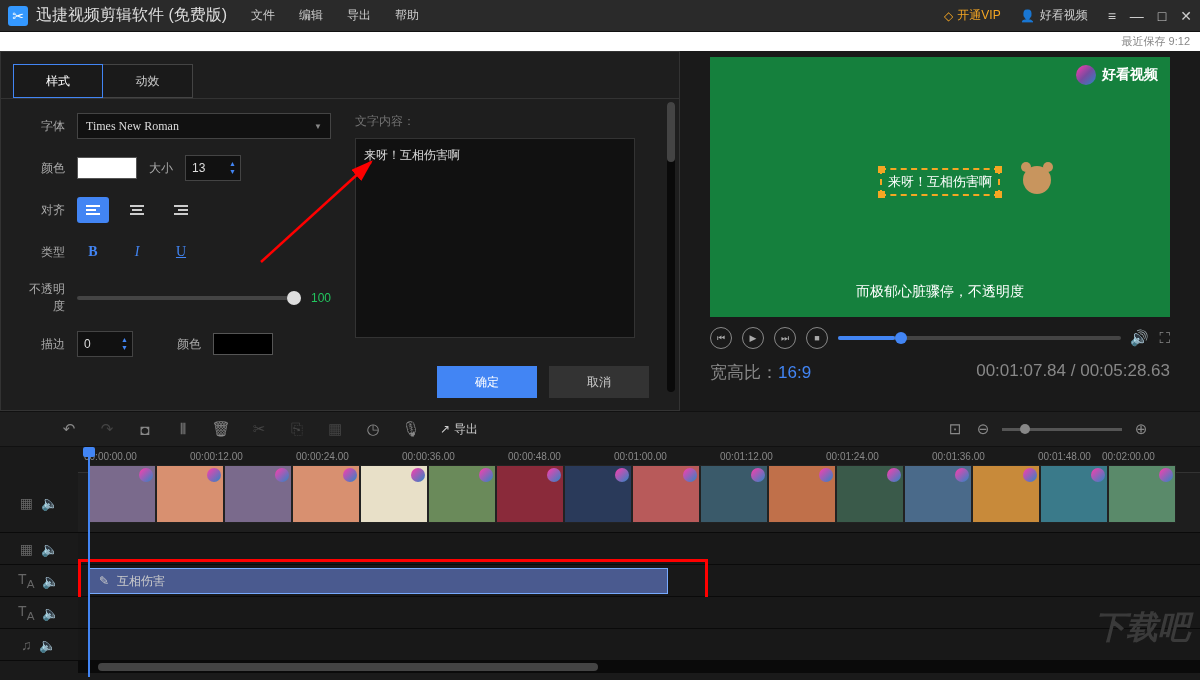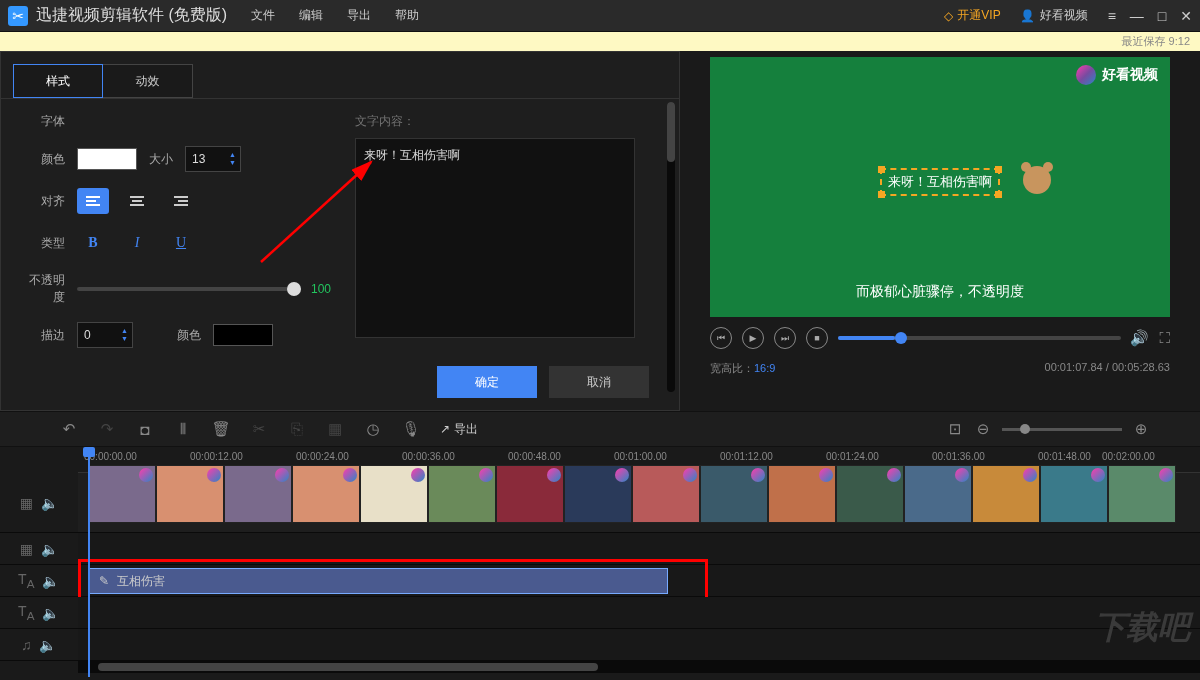--- a/index.html
+++ b/index.html
@@ -10,21 +10,21 @@
 .logo { width: 20px; height: 20px; background: #3498ff; border-radius: 3px; display: flex; align-items: center; justify-content: center; color: #fff; font-size: 14px; }
 .app-title { margin-left: 8px; color: #ddd; font-size: 16px; }
 .menu { display: flex; margin-left: 24px; gap: 24px; }
 .menu span { color: #ccc; cursor: pointer; }
 .spacer { flex: 1; }
 .vip { color: #f5a623; display: flex; align-items: center; gap: 4px; cursor: pointer; }
 .account { color: #ccc; margin-left: 20px; display: flex; align-items: center; gap: 4px; cursor: pointer; }
 .winctrl { display: flex; gap: 14px; margin-left: 20px; color: #ccc; font-size: 14px; }
 .winctrl span { cursor: pointer; }
 
-.save-status { text-align: right; color: #888; font-size: 11px; padding: 2px 10px; background: #fef9c3; }
+.save-status { text-align: right; color: #888; font-size: 11px; padding: 2px 10px; background: #ffffff; }
 
 
 .main { display: flex; height: 360px; justify-content: center; }
 .panel-left { width: 680px; background: #1e1e1e; border: 1px solid #333; position: relative; padding-bottom: 50px; }
 .tabs { display: flex; border-bottom: 1px solid #333; }
 .tab { width: 90px; height: 34px; display: flex; align-items: center; justify-content: center; cursor: pointer; border: 1px solid #444; margin: 12px 0 0 12px; background: #1a1a1a; }
 .tab.active { border-color: #4285f4; color: #fff; }
 .tab:not(.active) { margin-left: 0; border-left: none; }
 
 .form { display: flex; padding: 14px 20px; gap: 24px; }
@@ -77,21 +77,21 @@
 .bear::before { left: -2px; } .bear::after { right: -2px; }
 .caption { position: absolute; bottom: 16px; left: 0; right: 0; text-align: center; color: #fff; font-size: 14px; }
 
 .player-ctrl { display: flex; align-items: center; gap: 10px; margin: 10px auto 6px; width: 460px; }
 .pbtn { width: 22px; height: 22px; border: 1.5px solid #888; border-radius: 50%; display: flex; align-items: center; justify-content: center; color: #aaa; font-size: 9px; cursor: pointer; }
 .progress { flex: 1; height: 4px; background: #444; border-radius: 2px; position: relative; }
 .progress-fill { position: absolute; left: 0; top: 0; height: 4px; width: 20%; background: #4285f4; border-radius: 2px; }
 .progress-thumb { position: absolute; left: 20%; top: -4px; width: 12px; height: 12px; background: #4285f4; border-radius: 50%; }
 .vol-icon, .fs-icon { color: #888; font-size: 15px; cursor: pointer; }
 
-.player-info { display: flex; width: 460px; margin: 12px auto; font-size: 11px; }
+.player-info { display: flex; width: 460px; margin: 12px auto; font-size: 17px; }
 .aspect { color: #888; } .aspect b { color: #4285f4; font-weight: normal; }
 .timecode { margin-left: auto; color: #888; }
 
 
 .toolbar { height: 36px; background: #1e1e1e; display: flex; align-items: center; padding: 0 50px 0 60px; gap: 20px; border-top: 1px solid #111; border-bottom: 1px solid #111; }
 .tool-icon { width: 18px; height: 18px; color: #888; cursor: pointer; display: flex; align-items: center; justify-content: center; font-size: 15px; }
 .tool-icon.disabled { color: #444; }
 .export-btn { display: flex; align-items: center; gap: 4px; color: #ccc; cursor: pointer; }
 .zoom-area { margin-left: auto; display: flex; align-items: center; gap: 10px; }
 .zoom-slider { width: 120px; height: 3px; background: #555; position: relative; }
@@ -155,20 +155,21 @@
 <div class="main">
   <div class="panel-left">
     <div class="tabs">
       <div class="tab active">样式</div>
       <div class="tab">动效</div>
     </div>
     <div class="form">
       <div class="form-col1">
         <div class="form-row">
           <div class="form-label">字体</div>
+          <div class="dropdown">Times New Roman</div>
         </div>
         <div class="form-row">
           <div class="form-label">颜色</div>
           <div class="color-swatch"></div>
           <div class="form-label" style="width:48px">大小</div>
           <div class="spinner">
               <span>13</span>
               <div class="arrows">
                 <span>▲</span>
                 <span>▼</span>

